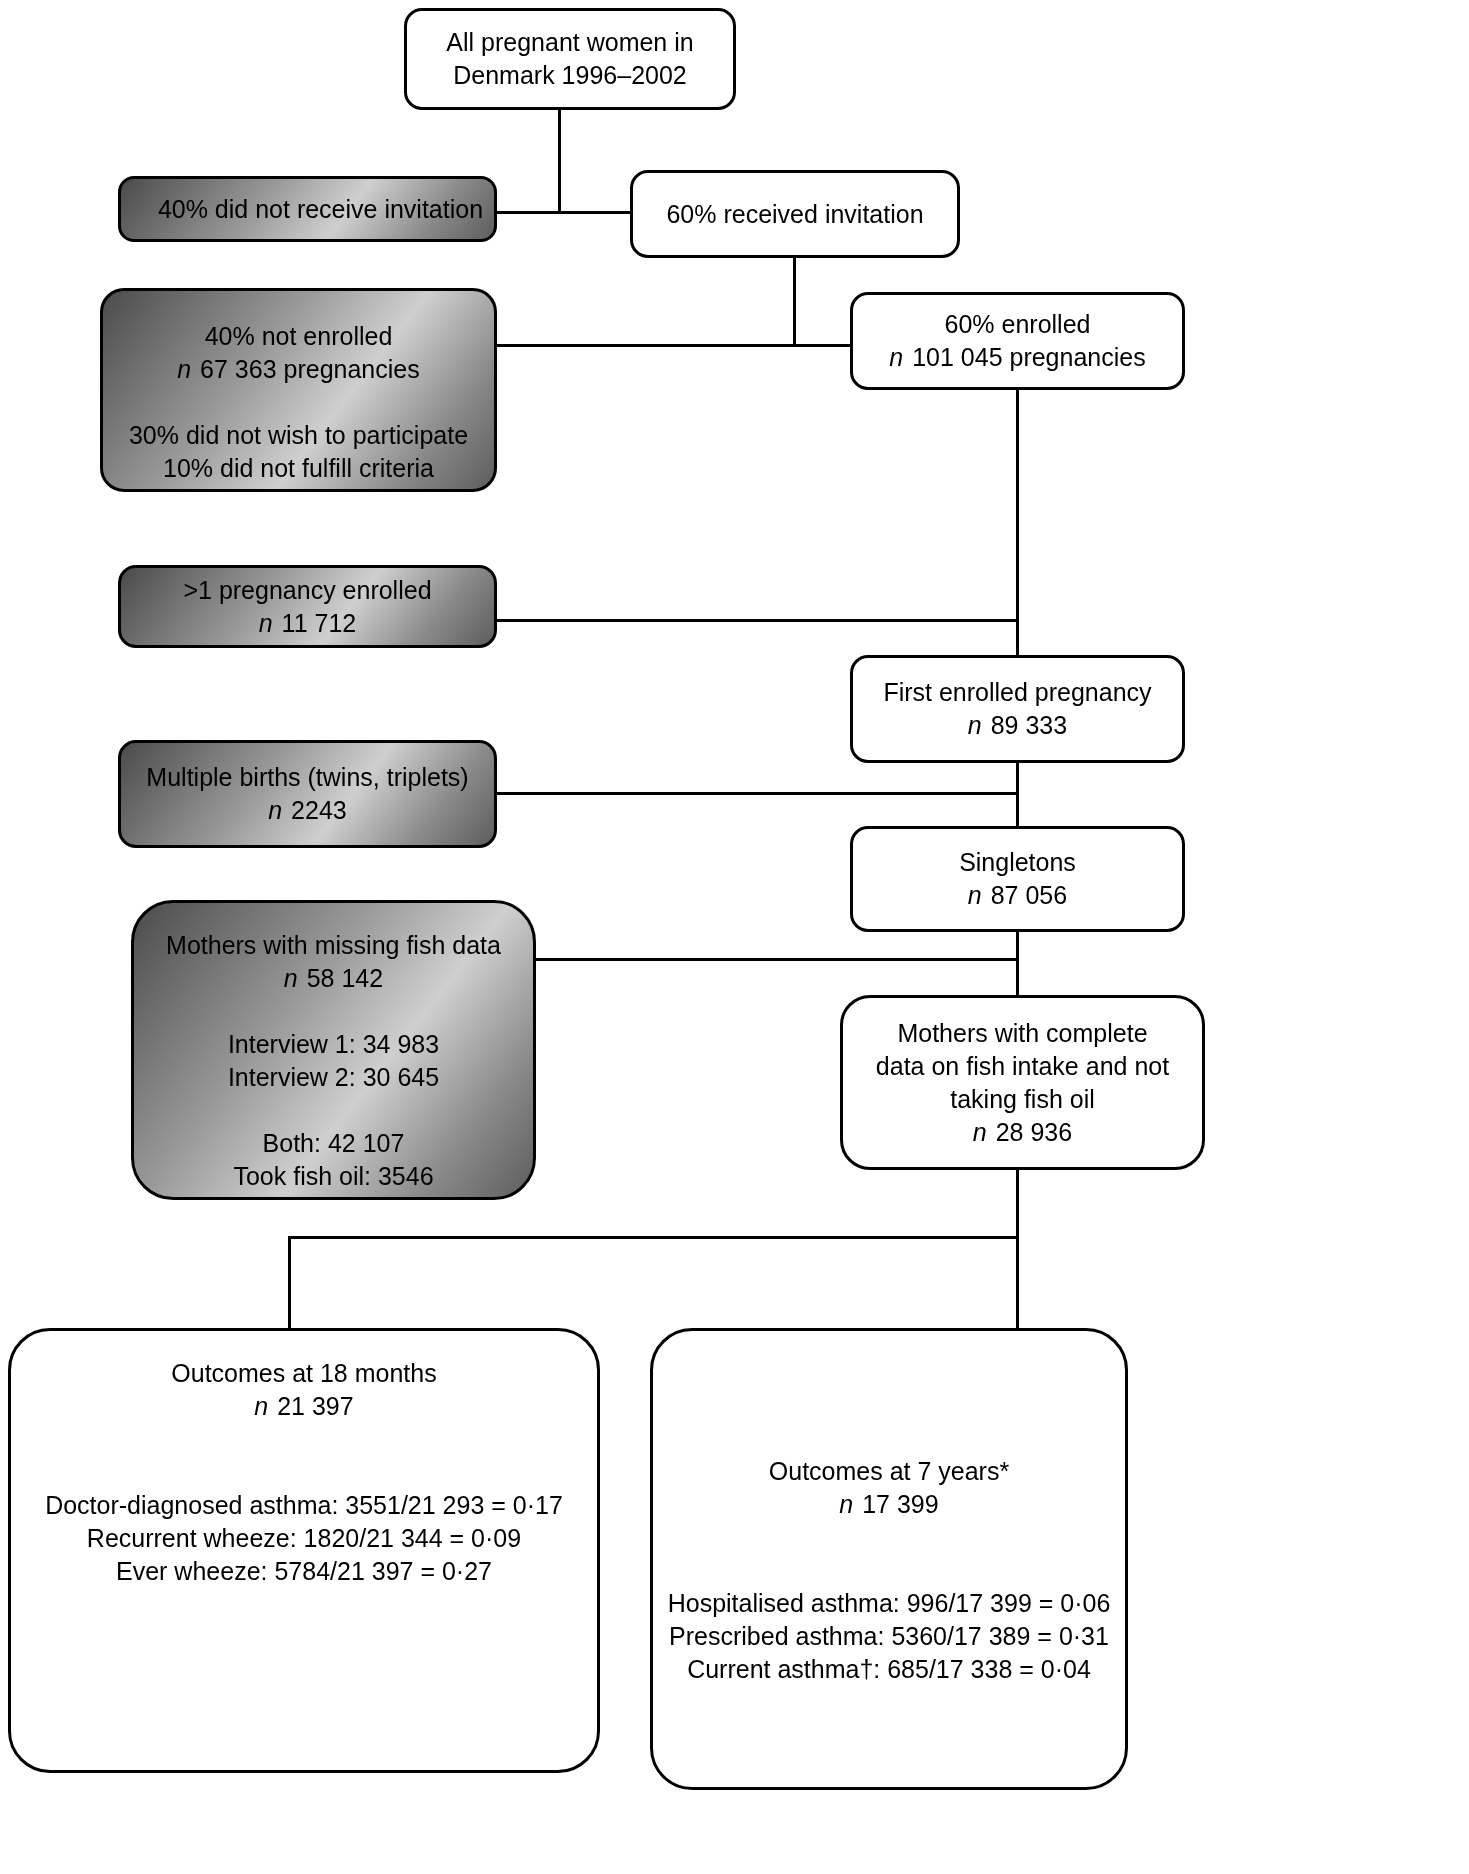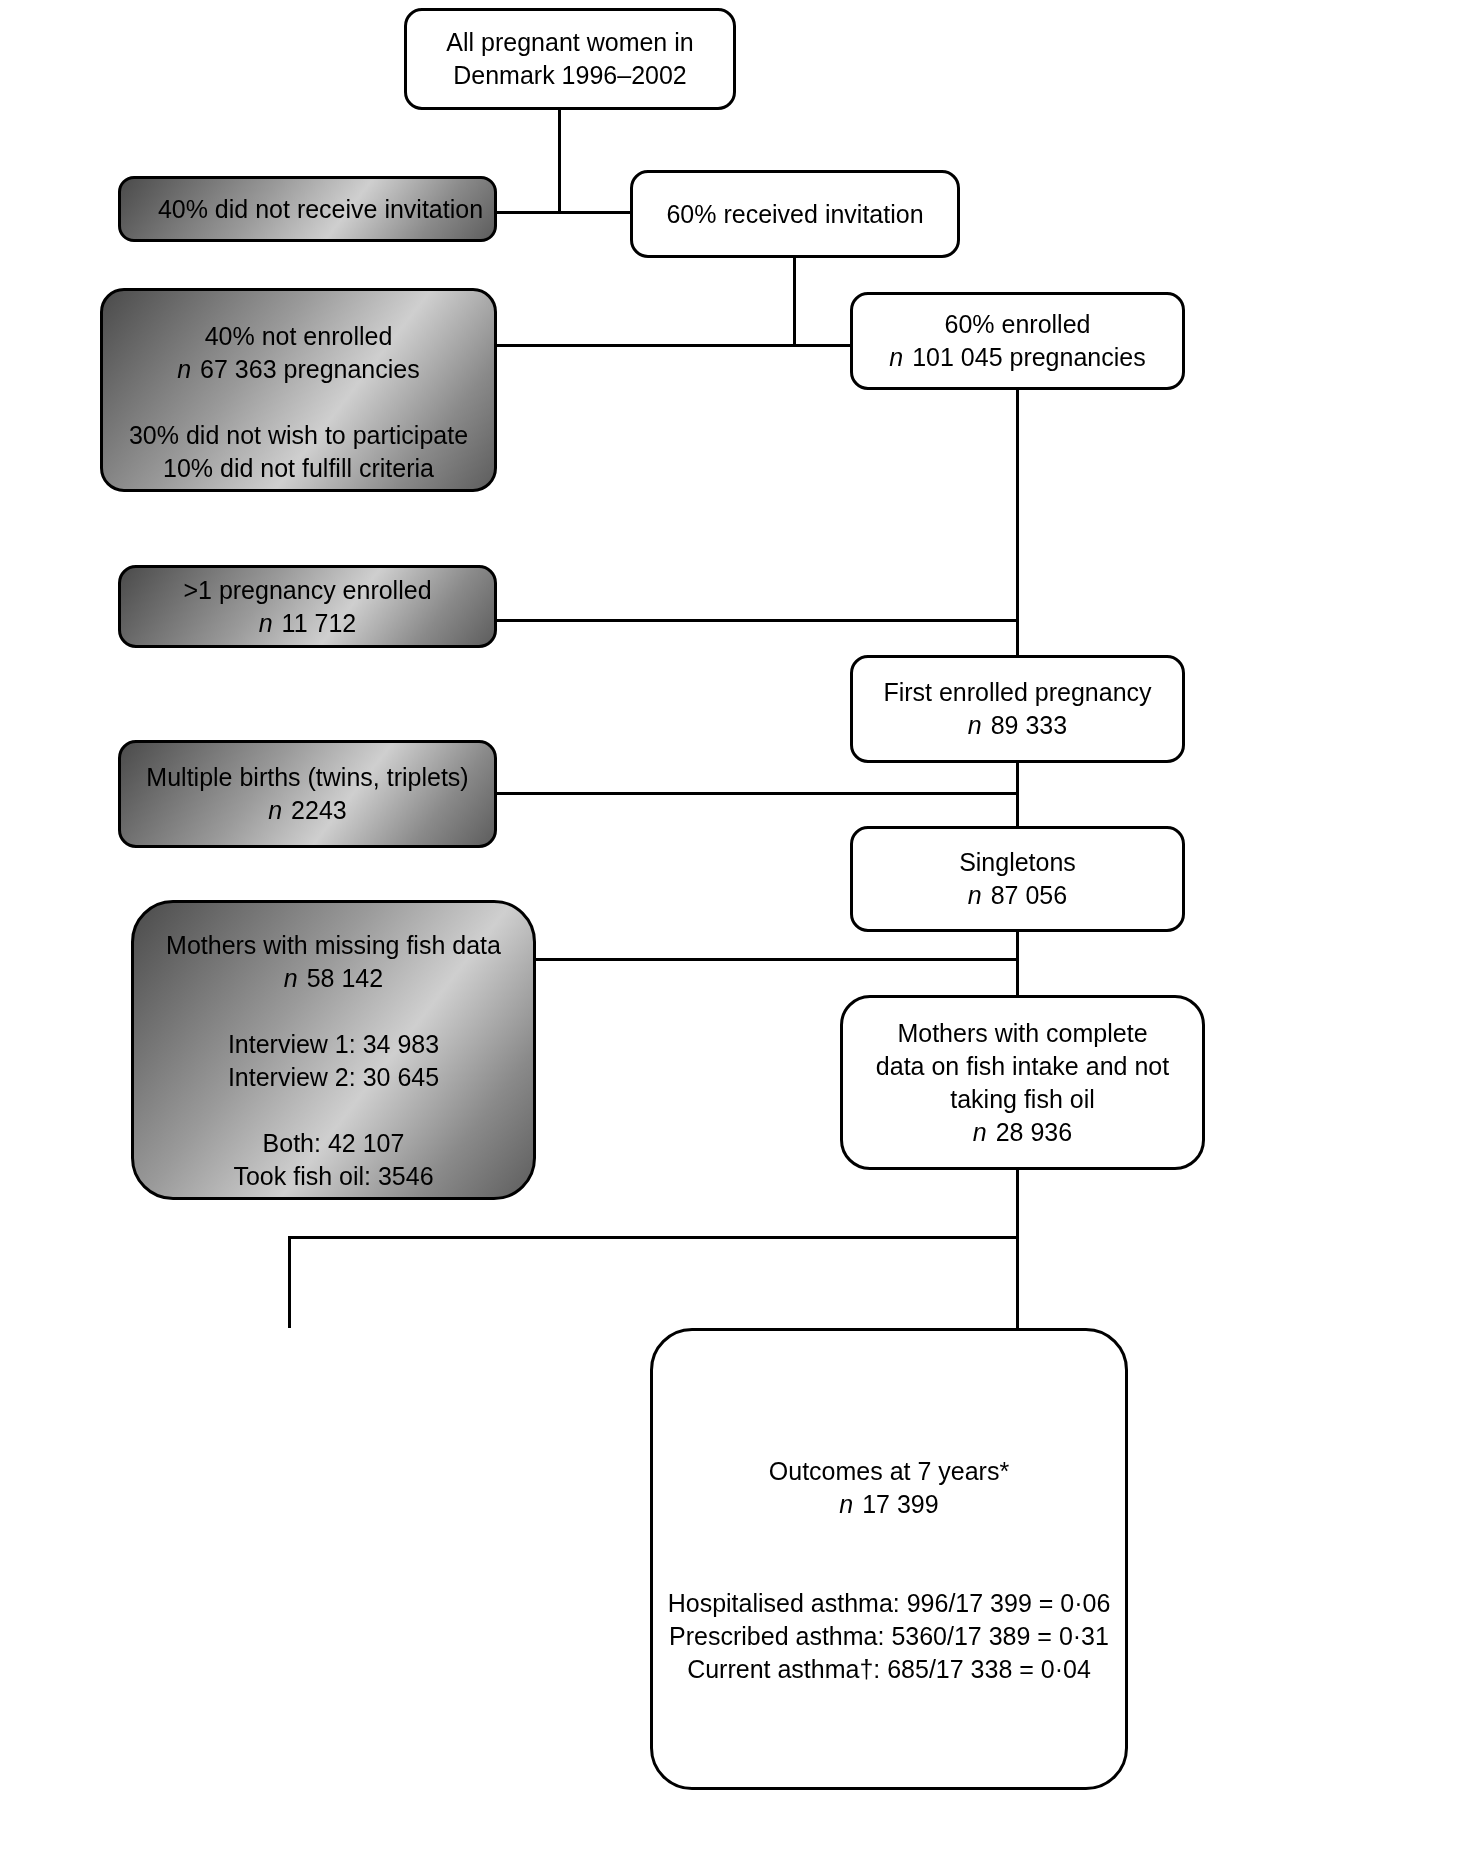--- a/index.html
+++ b/index.html
@@ -137,20 +137,29 @@
       <div class="line">Took fish oil: 3546</div>
     </div>
 
   <div class="box white r30" style="left:840px; top:995px; width:365px; height:175px;">
       <div class="line">Mothers with complete</div>
       <div class="line">data on fish intake and not</div>
       <div class="line">taking fish oil</div>
       <div class="line"><i>n</i> 28 936</div>
     </div>
 
+  <div class="box white r42 top-align" style="left:8px; top:1328px; width:592px; height:445px;">
+      <div class="line">Outcomes at 18 months</div>
+      <div class="line"><i>n</i> 21 397</div>
+      <div class="line">&nbsp;</div>
+      <div class="line">&nbsp;</div>
+      <div class="line">Doctor-diagnosed asthma: 3551/21 293 = 0·17</div>
+      <div class="line">Recurrent wheeze: 1820/21 344 = 0·09</div>
+      <div class="line">Ever wheeze: 5784/21 397 = 0·27</div>
+    </div>
 
   <div class="box white r42 top-align" style="left:650px; top:1328px; width:478px; height:462px;justify-content:center;">
       <div class="line">Outcomes at 7 years*</div>
       <div class="line"><i>n</i> 17 399</div>
       <div class="line">&nbsp;</div>
       <div class="line">&nbsp;</div>
       <div class="line">Hospitalised asthma: 996/17 399 = 0·06</div>
       <div class="line">Prescribed asthma: 5360/17 389 = 0·31</div>
       <div class="line">Current asthma†: 685/17 338 = 0·04</div>
     </div>

